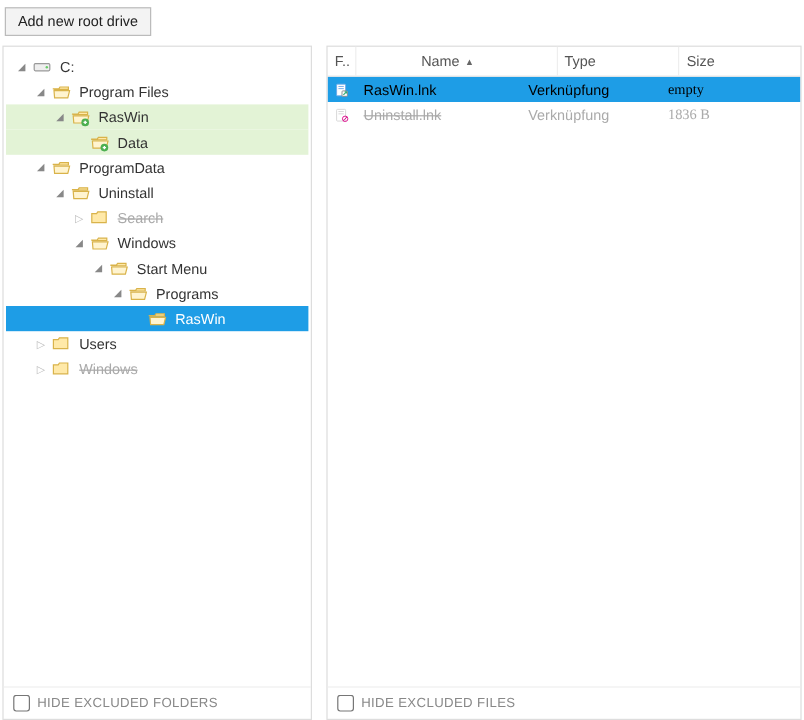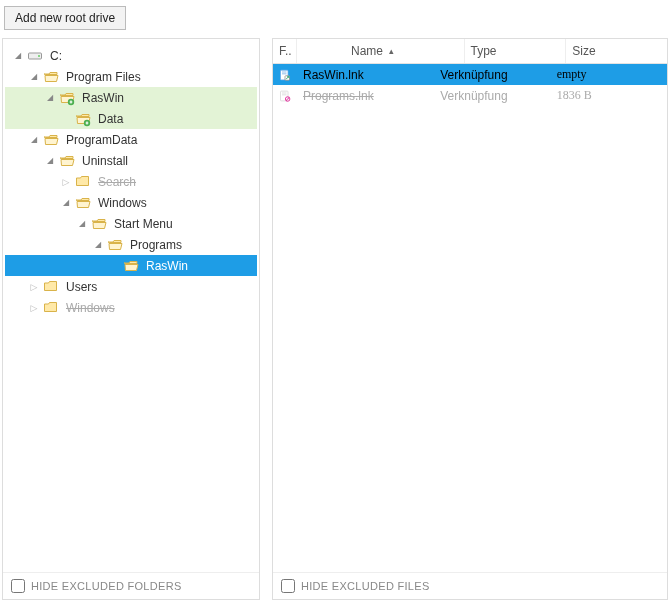--- a/index.html
+++ b/index.html
@@ -229,21 +229,21 @@
           <div class="file-row excluded">
             <span class="cell cell-icon">
               <svg width="16" height="16" viewBox="0 0 16 16">
                 <rect x="2" y="1.5" width="10" height="13" rx="1" fill="#fff" stroke="#d4d4d4"></rect>
                 <rect x="4" y="3.5" width="6" height="1" fill="#d4d4d4"></rect>
                 <rect x="4" y="6" width="6" height="1" fill="#d4d4d4"></rect>
                 <circle cx="11.5" cy="12" r="3" fill="none" stroke="#d08" stroke-width="1"></circle>
                 <line x1="9.3" y1="14" x2="13.7" y2="10" stroke="#d08" stroke-width="1"></line>
               </svg>
             </span>
-            <span class="cell cell-name">Programs.lnk</span>
+            <span class="cell cell-name">Uninstall.lnk</span>
             <span class="cell cell-type">Verknüpfung</span>
             <span class="cell cell-size">1836 B</span>
           </div>
         </div>
     <label class="panel-footer">
       <input type="checkbox" style="">
       <span>HIDE EXCLUDED FILES</span>
     </label>
   </div>
 

